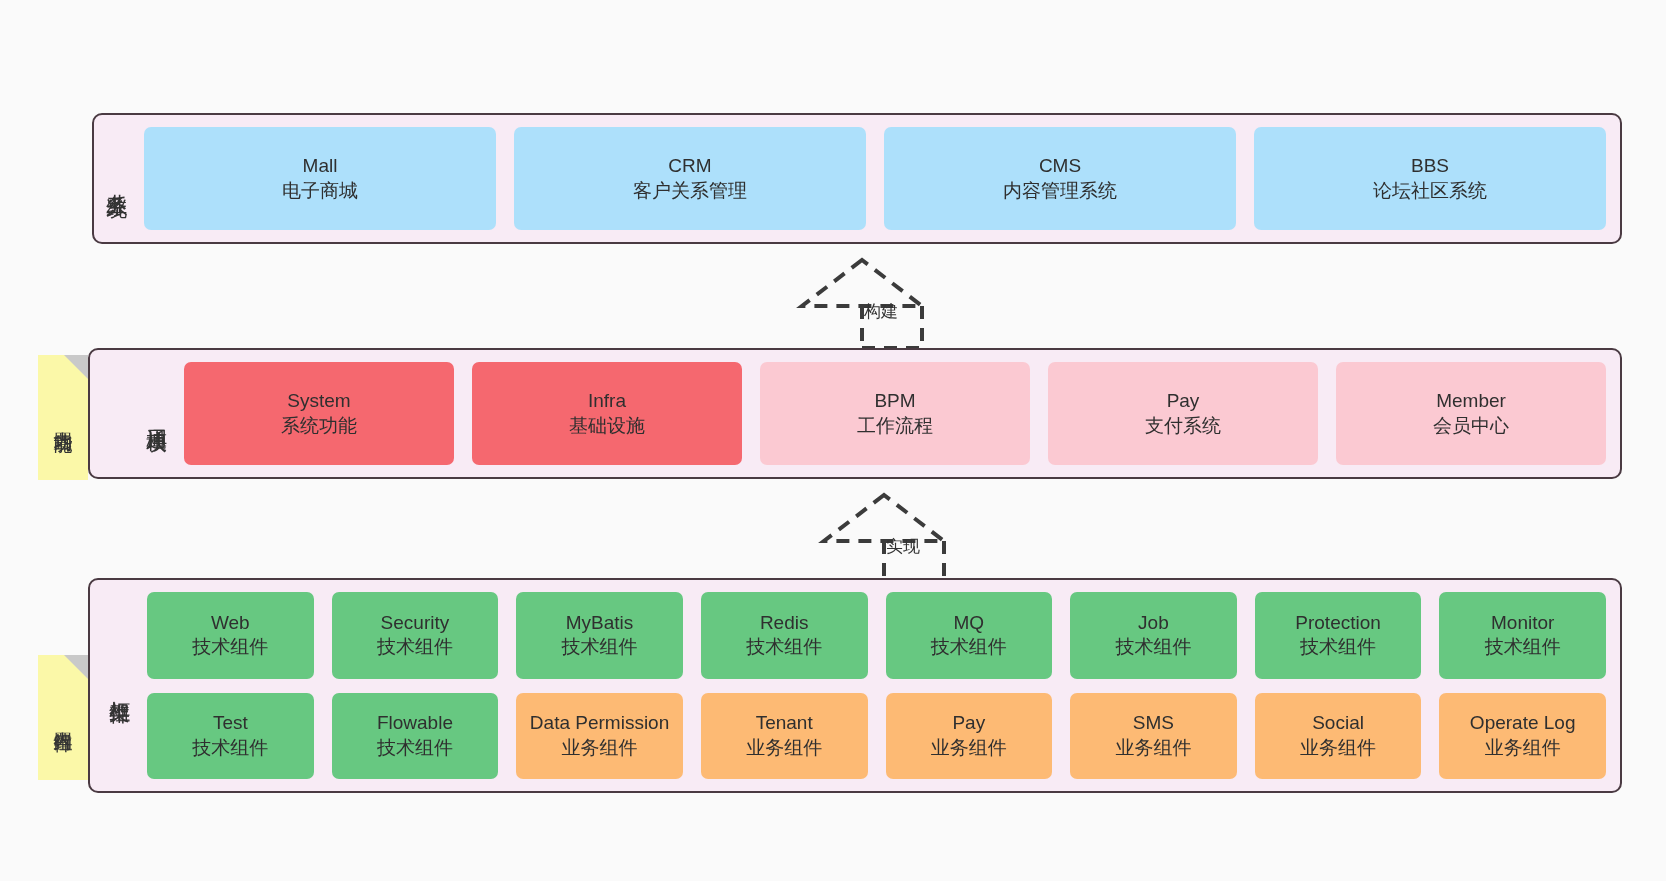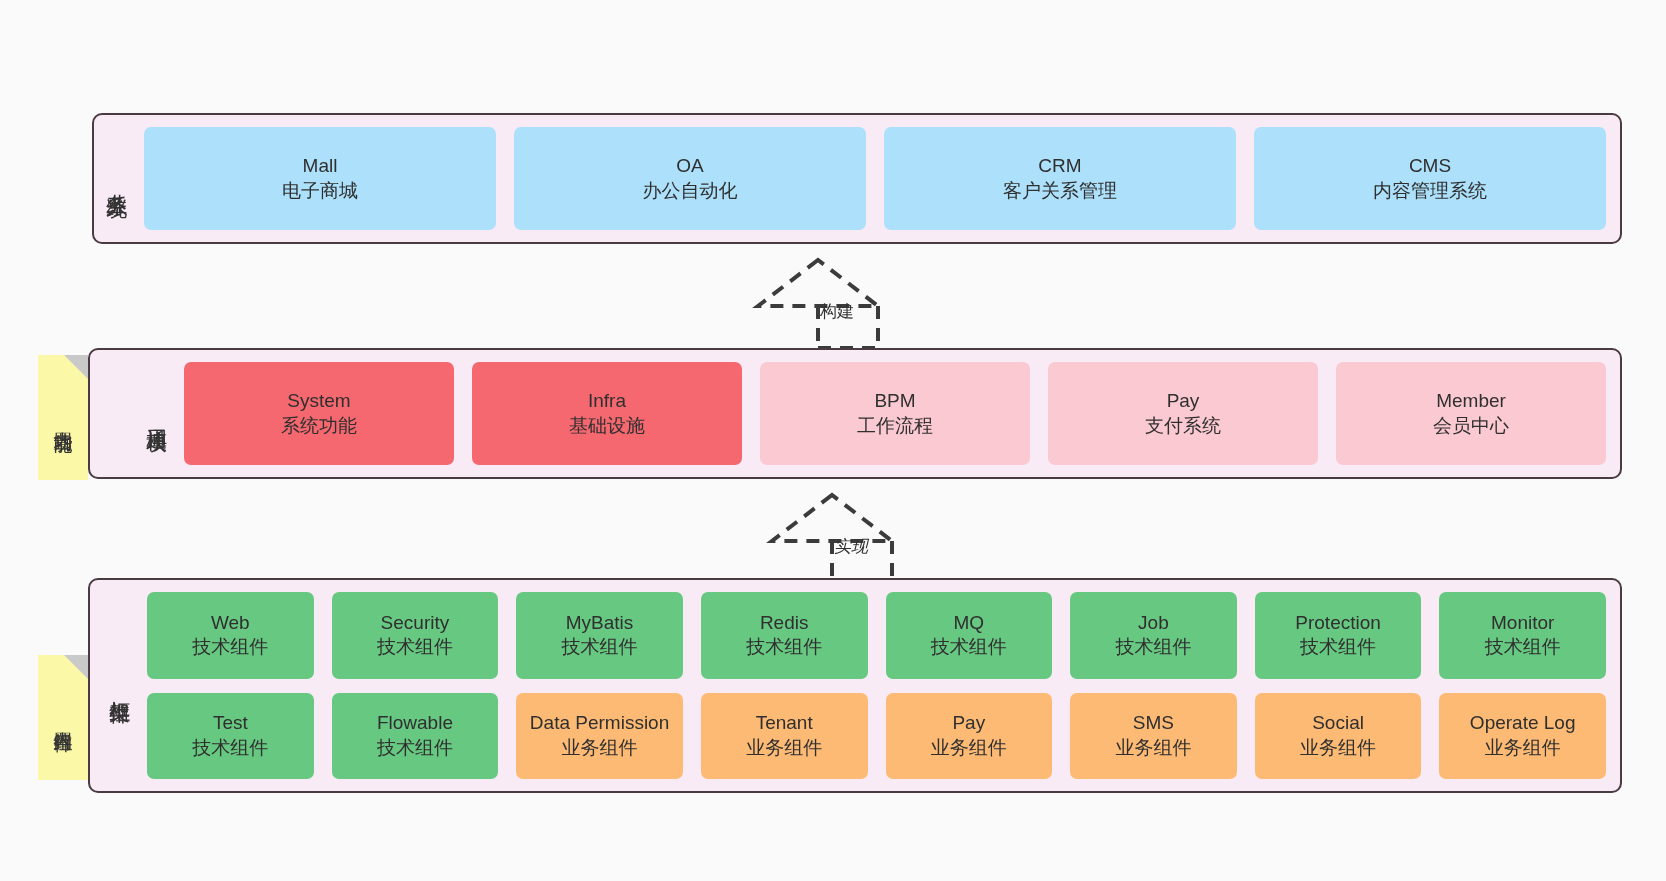--- a/index.html
+++ b/index.html
@@ -117,36 +117,36 @@
 
   <div class="layer" style="left:92px;top:113px;width:1530px;height:131px;">
     <div class="layer-title">业务系统</div>
     <div class="boxes">
       <div class="row">
         <div class="box c-blue">
           <span class="bx-name">Mall</span>
           <span class="bx-sub">电子商城</span>
         </div>
         <div class="box c-blue">
-          <span class="bx-name">OA</span>
-          <span class="bx-sub">办公自动化</span>
-        </div>
-        <div class="box c-blue">
           <span class="bx-name">CRM</span>
           <span class="bx-sub">客户关系管理</span>
         </div>
         <div class="box c-blue">
           <span class="bx-name">CMS</span>
           <span class="bx-sub">内容管理系统</span>
         </div>
+        <div class="box c-blue">
+          <span class="bx-name">BBS</span>
+          <span class="bx-sub">论坛社区系统</span>
+        </div>
       </div>
     </div>
   </div>
 
-  <div class="conn" style="left:752px;top:258px;width:170px;height:92px;">
+  <div class="conn" style="left:796px;top:258px;width:170px;height:92px;">
     <svg width="170" height="92" viewBox="0 0 170 92">
       <path d="M 66 2 L 6 48 L 126 48 Z" fill="none" stroke="#3b3b3b" stroke-width="4" stroke-dasharray="13,9" stroke-linejoin="miter"></path>
       <path d="M 66 48 L 66 92" fill="none" stroke="#3b3b3b" stroke-width="4" stroke-dasharray="13,9"></path>
       <path d="M 126 48 L 126 92" fill="none" stroke="#3b3b3b" stroke-width="4" stroke-dasharray="13,9"></path>
       <path d="M 66 90 L 126 90" fill="none" stroke="#3b3b3b" stroke-width="4" stroke-dasharray="13,9"></path>
     </svg>
     <div class="conn-label" style="left:68px;top:42px;">构建</div>
   </div>
 
   <div class="note" style="left:38px;top:355px;width:50px;height:125px;">
@@ -175,21 +175,21 @@
           <span class="bx-sub">支付系统</span>
         </div>
         <div class="box c-pink">
           <span class="bx-name">Member</span>
           <span class="bx-sub">会员中心</span>
         </div>
       </div>
     </div>
   </div>
 
-  <div class="conn" style="left:766px;top:493px;width:170px;height:92px;font-style:italic;">
+  <div class="conn" style="left:818px;top:493px;width:170px;height:92px;">
     <svg width="170" height="92" viewBox="0 0 170 92">
       <path d="M 66 2 L 6 48 L 126 48 Z" fill="none" stroke="#3b3b3b" stroke-width="4" stroke-dasharray="13,9" stroke-linejoin="miter"></path>
       <path d="M 66 48 L 66 92" fill="none" stroke="#3b3b3b" stroke-width="4" stroke-dasharray="13,9"></path>
       <path d="M 126 48 L 126 92" fill="none" stroke="#3b3b3b" stroke-width="4" stroke-dasharray="13,9"></path>
       <path d="M 66 90 L 126 90" fill="none" stroke="#3b3b3b" stroke-width="4" stroke-dasharray="13,9"></path>
     </svg>
     <div class="conn-label" style="left:68px;top:42px;">实现</div>
   </div>
 
   <div class="note" style="left:38px;top:655px;width:50px;height:125px;">

